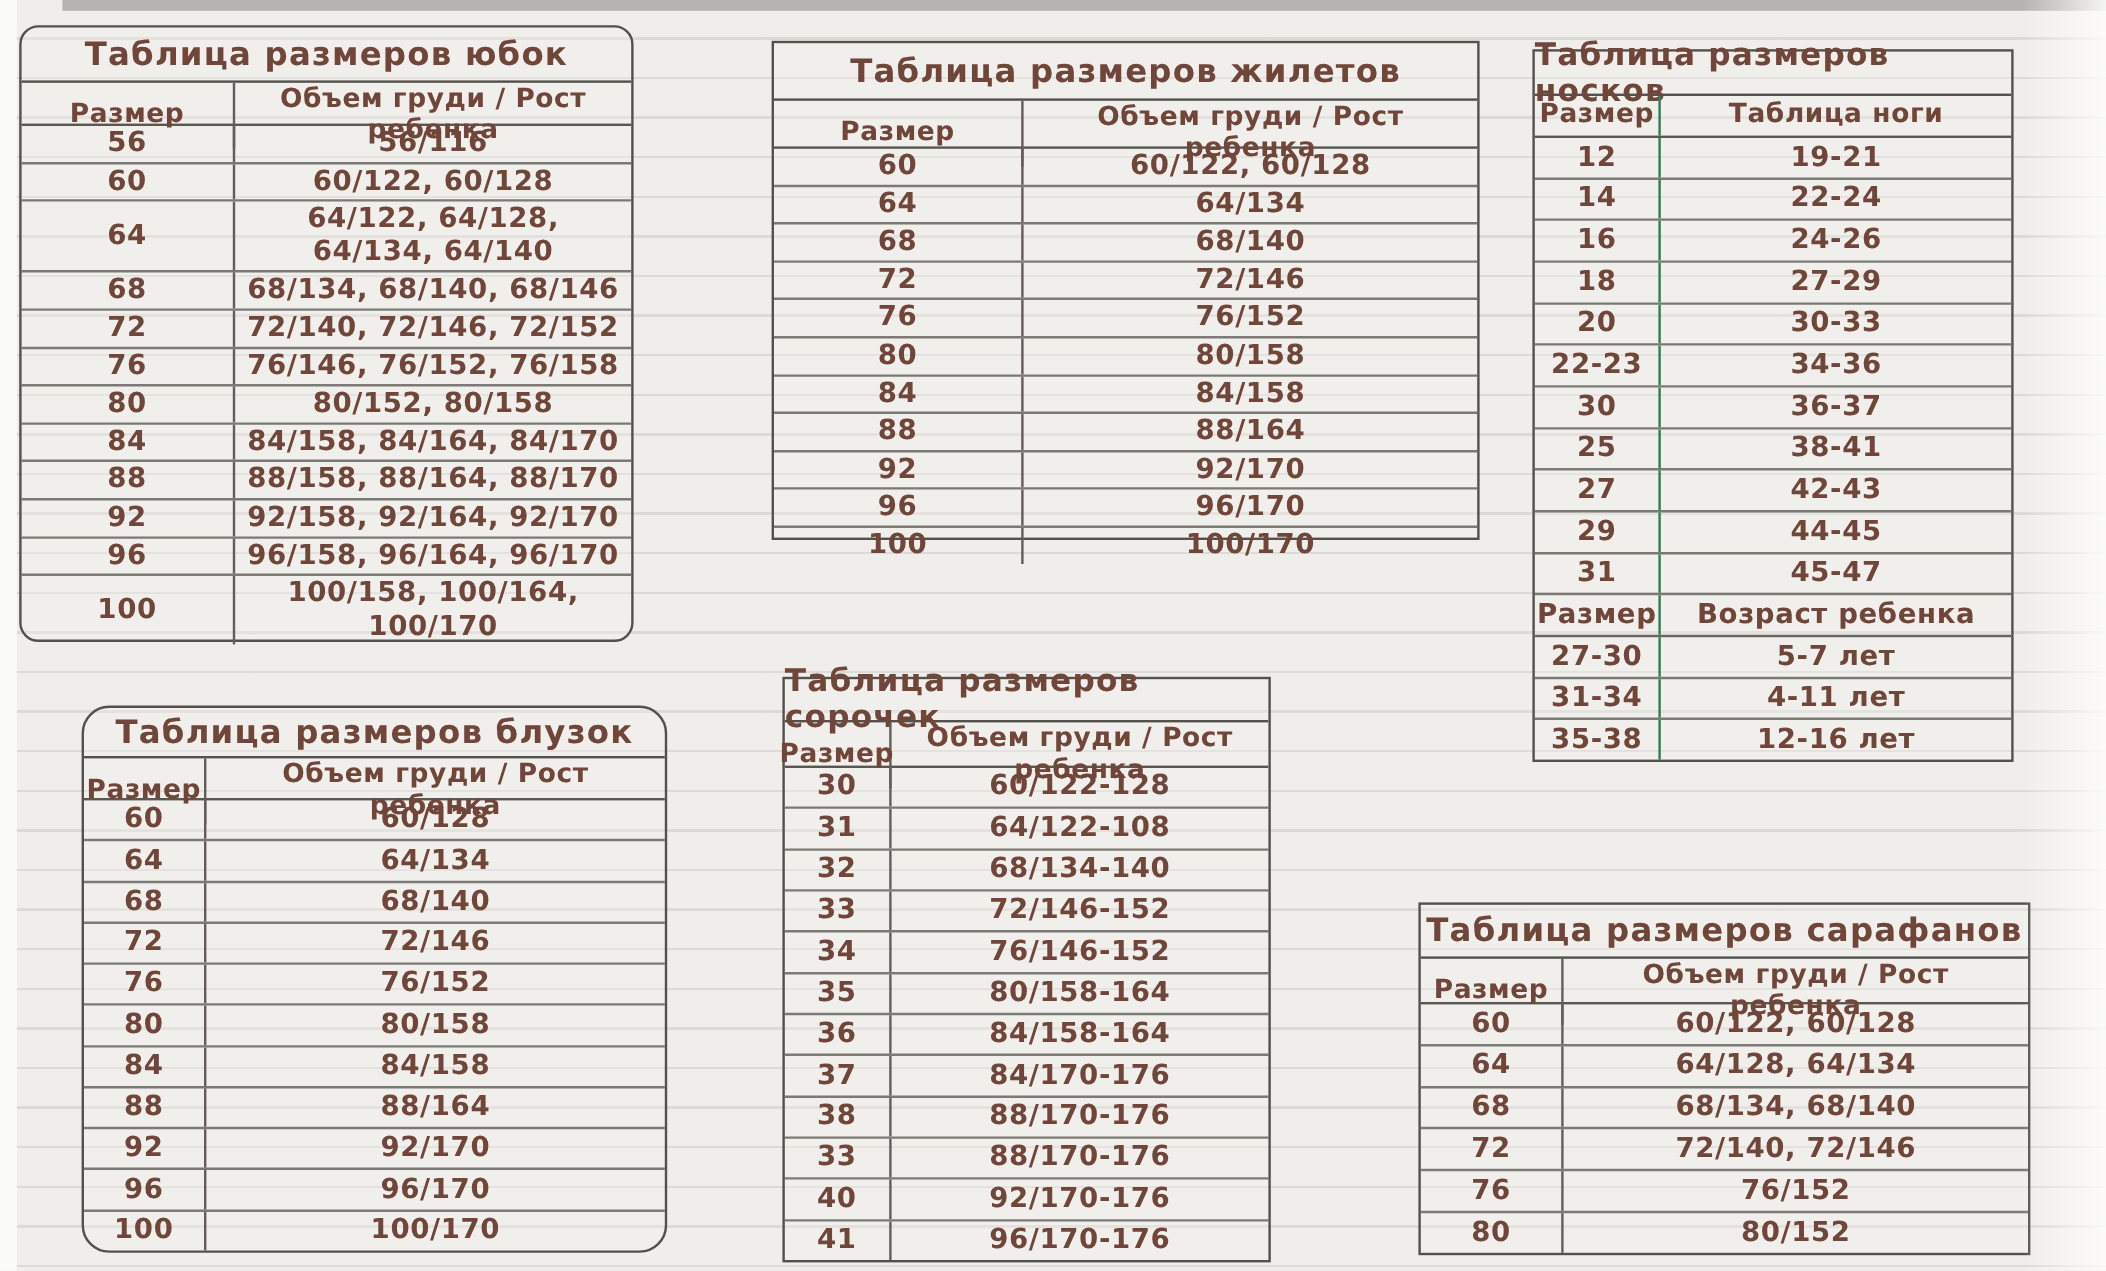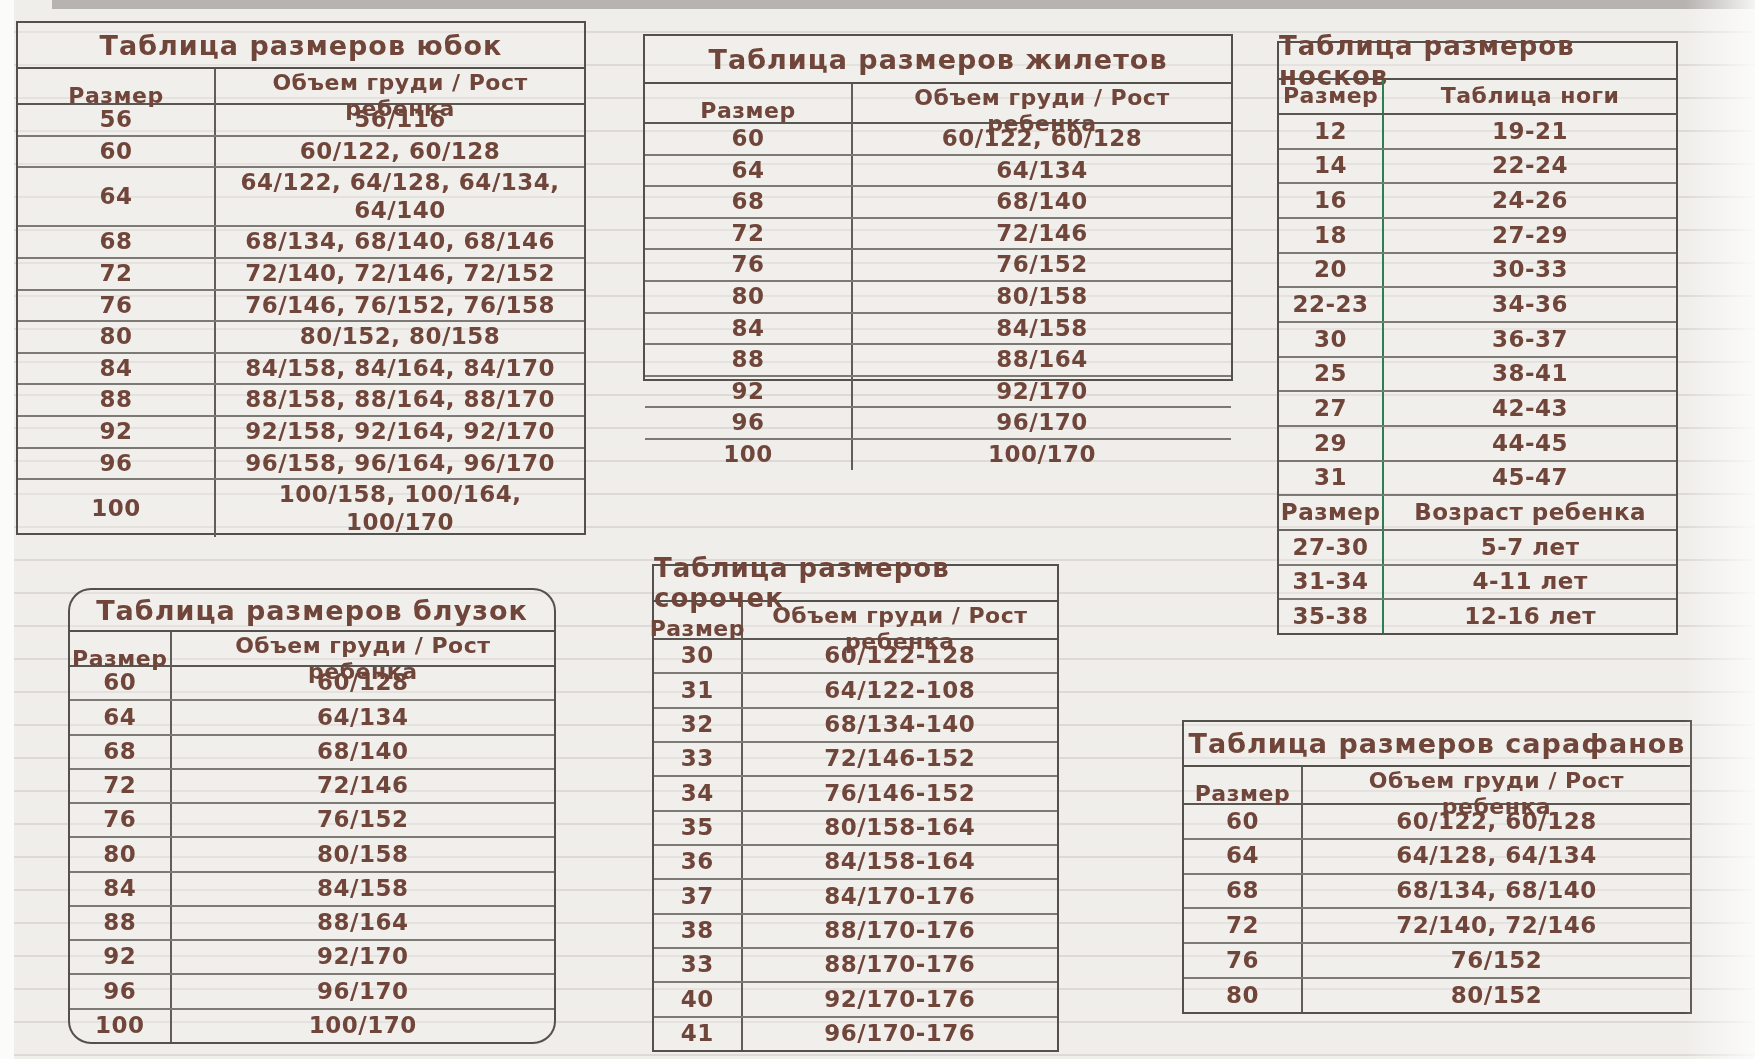--- a/index.html
+++ b/index.html
@@ -60,21 +60,21 @@
   .c1 { border-right:2px solid var(--divider); }
   .t-row.mid-head { border-bottom:2px solid rgba(92,87,82,0.9); }
 </style>
 </head>
 <body>
 
 <div class="ruling"></div>
 <div class="top-strip"></div>
 <div class="left-edge"></div>
 
-<section class="size-table" style="left:16px; top:21px; width:570px; height:514px; --c1:35%;">
+<section class="size-table" style="left:16px; top:21px; width:512px; height:514px;border-radius:16px; --c1:35%;">
   <div class="t-title" style="height:46px">Таблица размеров юбок</div>
   <div class="t-head" style="height:36px">
     <div class="c1">Размер</div>
     <div class="c2">Объем груди / Рост ребенка</div>
   </div>
   <div class="t-body">
       <div class="t-row">
         <div class="c1">56</div>
         <div class="c2">56/116</div>
       </div>
@@ -118,21 +118,21 @@
         <div class="c1">96</div>
         <div class="c2">96/158, 96/164, 96/170</div>
       </div>
       <div class="t-row">
         <div class="c1">100</div>
         <div class="c2">100/158, 100/164, 100/170</div>
       </div>
     </div>
 </section>
 
-<section class="size-table" style="left:643px; top:34px; width:590px; height:347px; --c1:35.5%;">
+<section class="size-table" style="left:643px; top:34px; width:590px; height:416px; --c1:35.5%;">
   <div class="t-title" style="height:48px">Таблица размеров жилетов</div>
   <div class="t-head" style="height:40px">
     <div class="c1">Размер</div>
     <div class="c2">Объем груди / Рост ребенка</div>
   </div>
   <div class="t-body">
       <div class="t-row">
         <div class="c1">60</div>
         <div class="c2">60/122, 60/128</div>
       </div>
@@ -354,21 +354,21 @@
         <div class="c1">40</div>
         <div class="c2">92/170-176</div>
       </div>
       <div class="t-row">
         <div class="c1">41</div>
         <div class="c2">96/170-176</div>
       </div>
     </div>
 </section>
 
-<section class="size-table" style="left:1182px; top:720px; width:510px; height:294px; --c1:23.5%;">
+<section class="size-table" style="left:1182px; top:752px; width:510px; height:294px; --c1:23.5%;">
   <div class="t-title" style="height:45px">Таблица размеров сарафанов</div>
   <div class="t-head" style="height:38px">
     <div class="c1">Размер</div>
     <div class="c2">Объем груди / Рост ребенка</div>
   </div>
   <div class="t-body">
       <div class="t-row">
         <div class="c1">60</div>
         <div class="c2">60/122, 60/128</div>
       </div>

